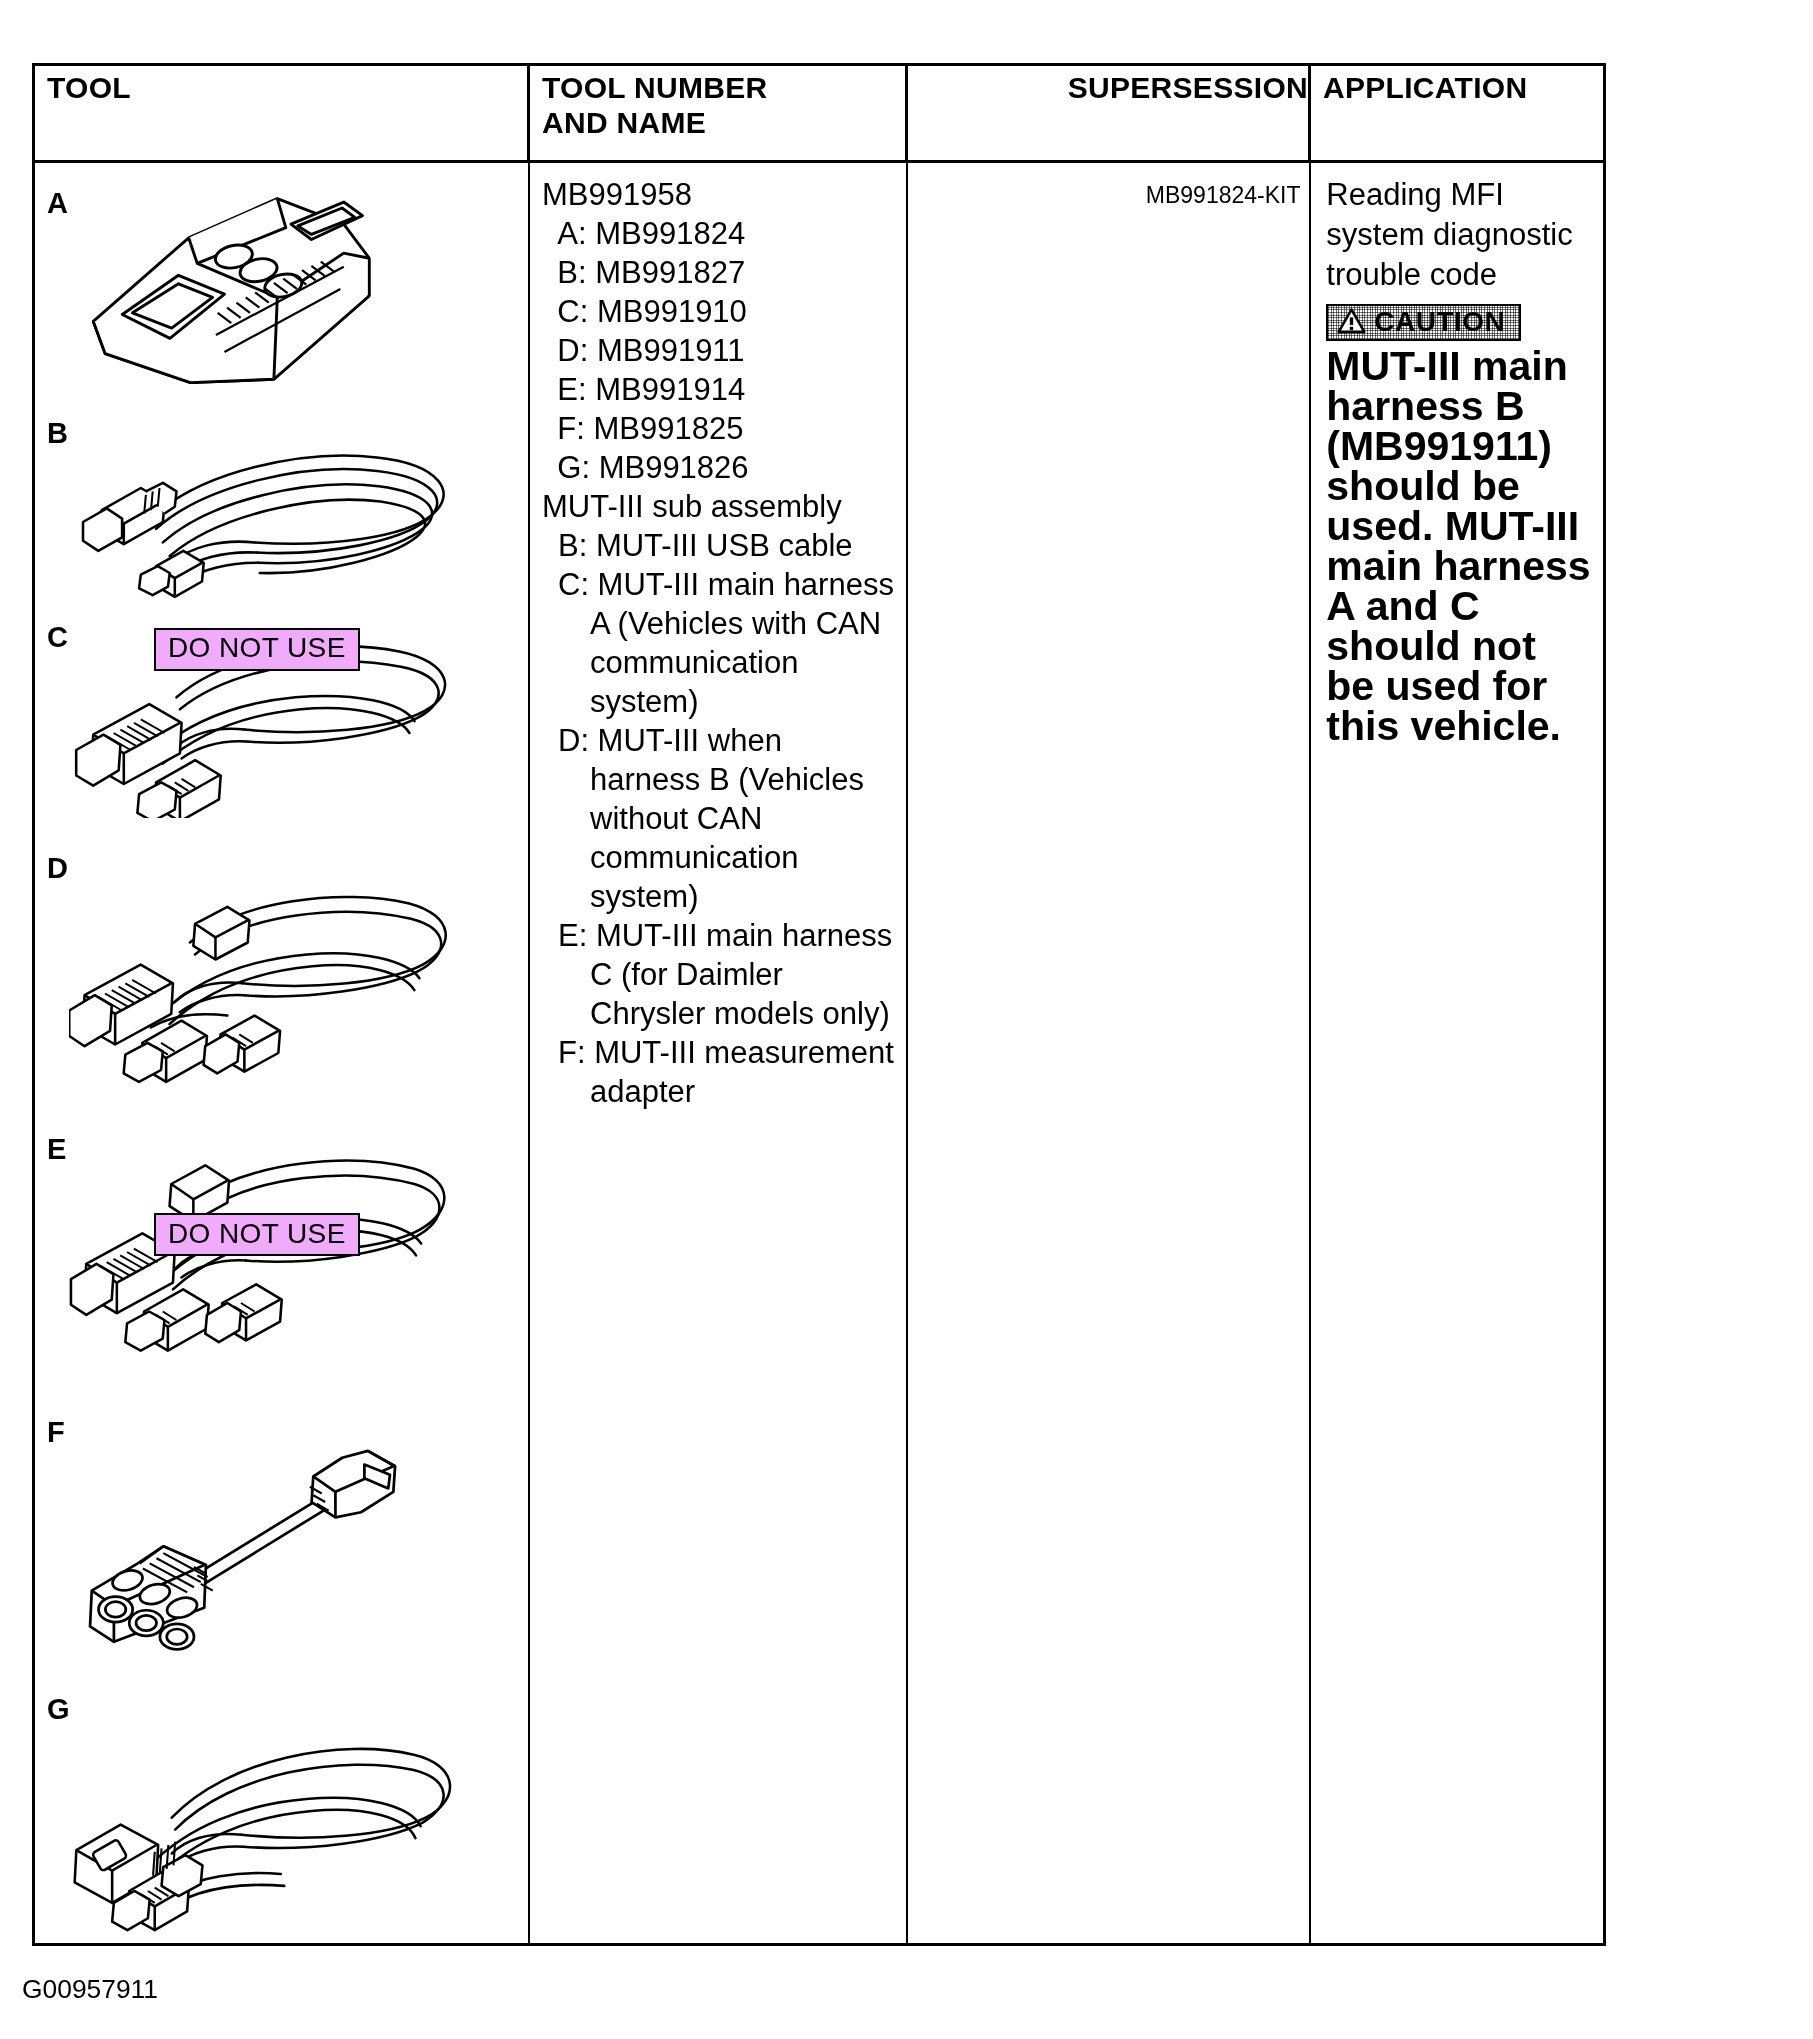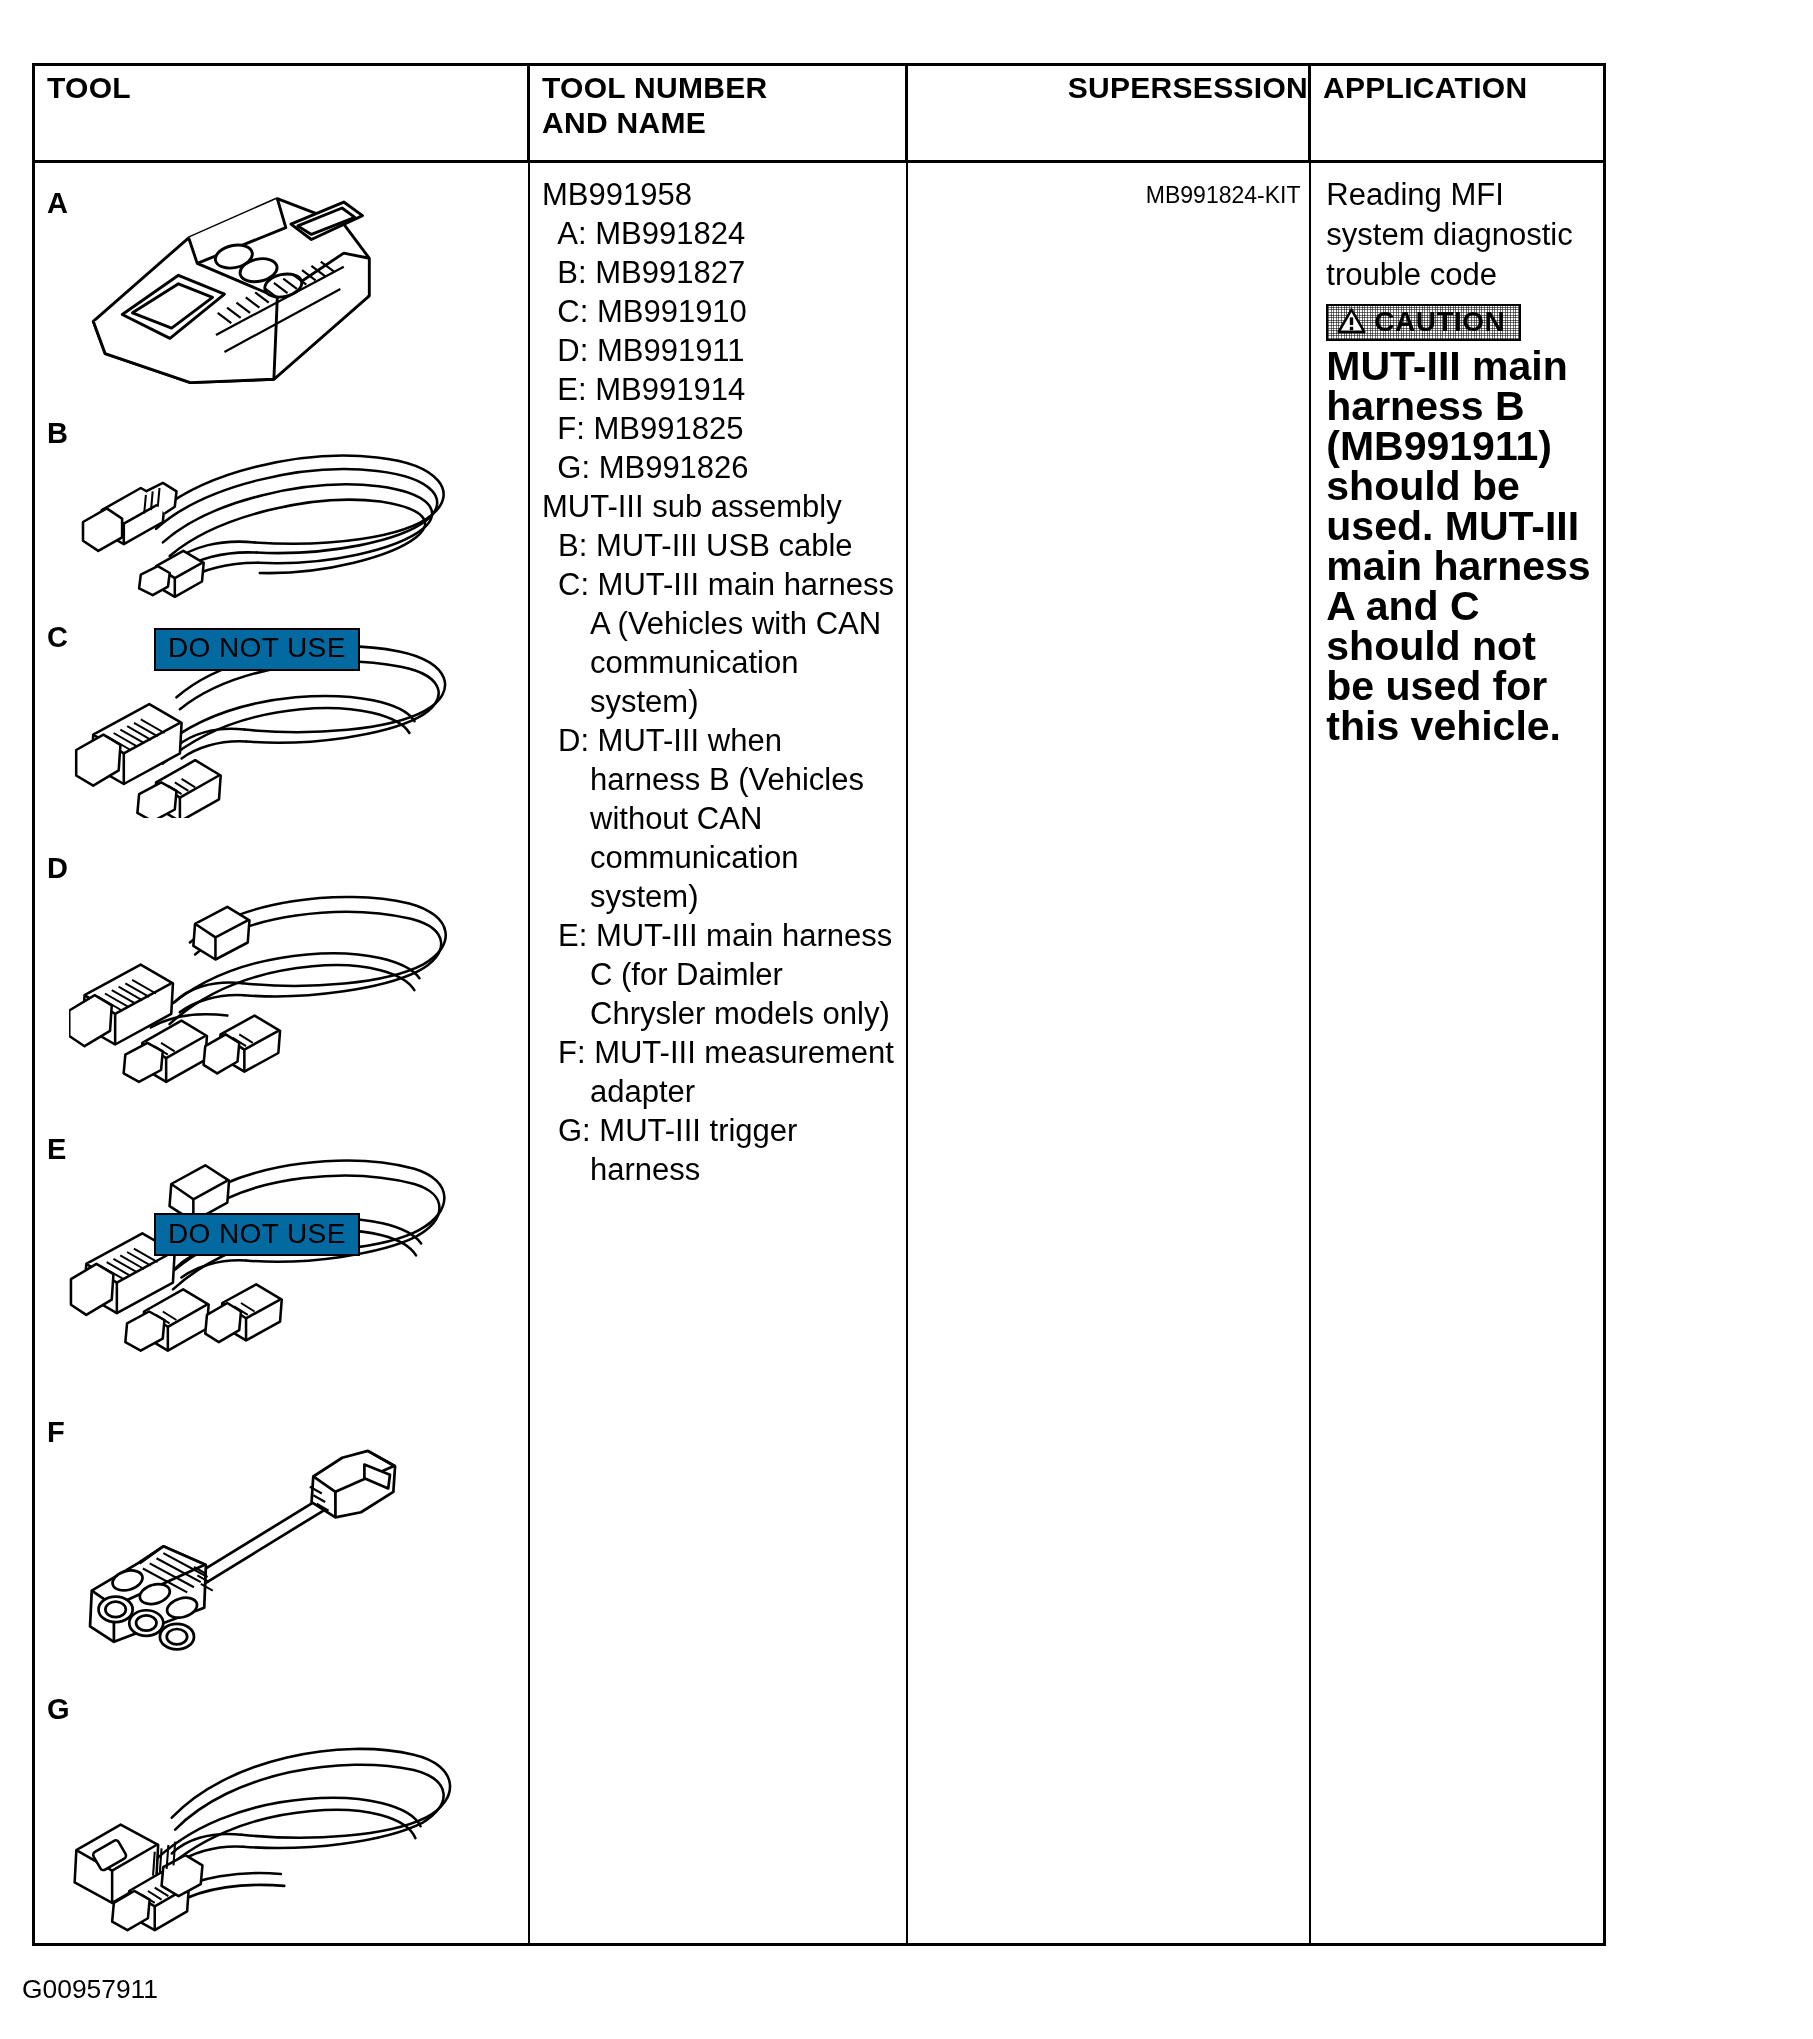--- a/index.html
+++ b/index.html
@@ -123,21 +123,21 @@
     position: absolute;
     font-size: 29px;
     font-weight: bold;
     line-height: 1;
   }
   .tool-art { position: absolute; }
   .tool-art svg { display: block; }
   .dnu-box {
     position: absolute;
     border: 2.6px solid #000;
-    background: #0369a1;
+    background: #f0abfc;
     padding: 1.7px 12px 3.4px 12px;
     font-size: 28px;
     line-height: 1.22;
     letter-spacing: 0.4px;
     white-space: nowrap;
   }
 
   
   .figure-code {
     position: absolute;
@@ -465,21 +465,20 @@
       <div class="num-line indent-1">D: MB991911</div>
       <div class="num-line indent-1">E: MB991914</div>
       <div class="num-line indent-1">F: MB991825</div>
       <div class="num-line indent-1">G: MB991826</div>
       <div class="num-line">MUT-III sub assembly</div>
       <div class="num-line hang">B: MUT-III USB cable</div>
       <div class="num-line hang">C: MUT-III main harness A (Vehicles with CAN communication system)</div>
       <div class="num-line hang">D: MUT-III when harness B (Vehicles without CAN communication system)</div>
       <div class="num-line hang">E: MUT-III main harness C (for Daimler Chrysler models only)</div>
       <div class="num-line hang">F: MUT-III measurement adapter</div>
-      <div class="num-line hang">G: MUT-III trigger harness</div>
     </div>
 
     <div class="cell col-super super-cell">
       <div class="super-code">MB991824-KIT</div>
     </div>
 
     <div class="cell col-app app-cell">
       <div class="app-text">Reading MFI system diagnostic trouble code</div>
       <div class="caution-badge">
         <span class="tri">

